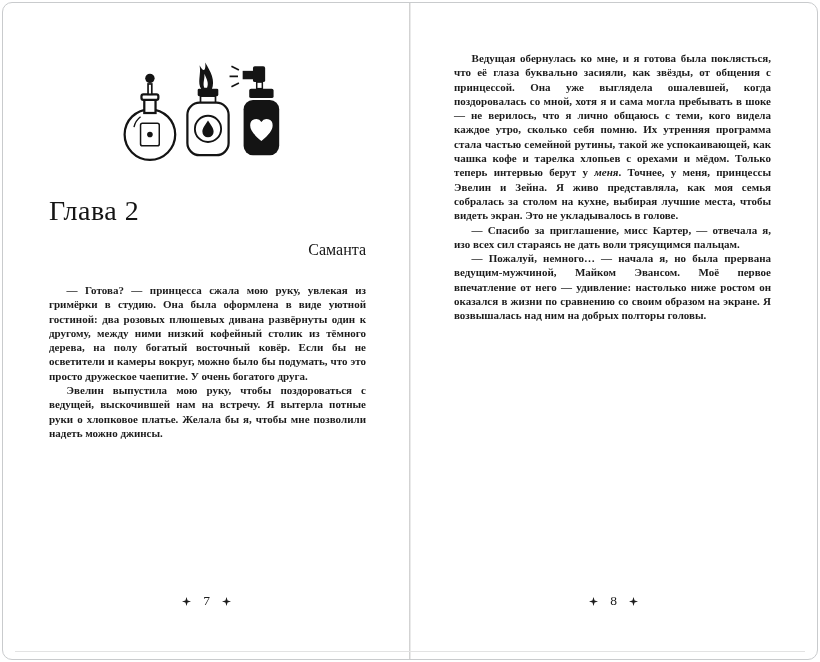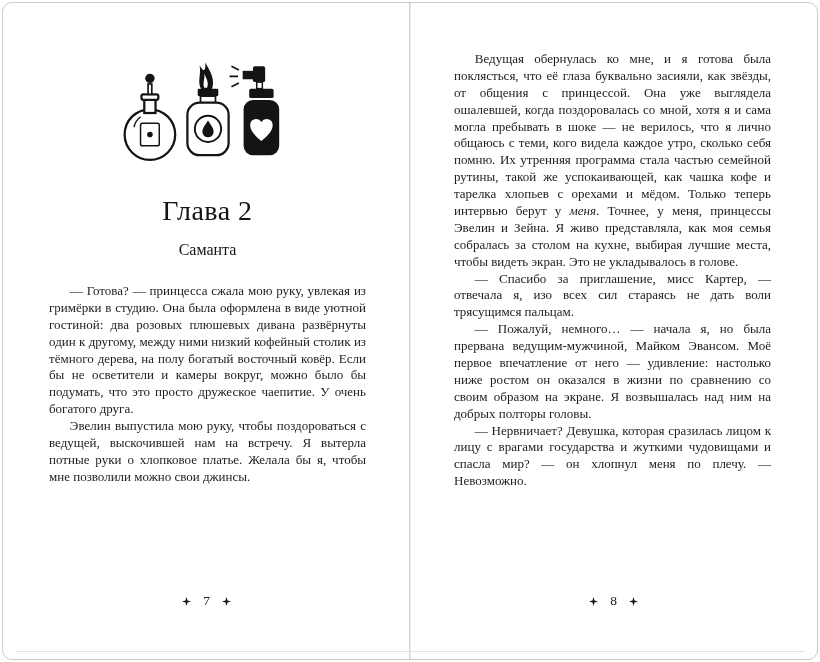--- a/index.html
+++ b/index.html
@@ -28,34 +28,35 @@
   }
   .pages { display:flex; height:100%; }
   .page { width:50%; height:100%; position:relative; }
   .page.left  { padding:0 44px 0 46px; }
   .page.right { padding:48px 46px 0 44px; }
 
   .illustration { margin:52px auto 0; width:180px; text-align:center; }
   .illustration svg { display:block; margin:0 auto; }
 
   .chapter-title {
-    text-align:center; font-size:28px; font-weight:normal;
+    font-size:28px; font-weight:normal;
     letter-spacing:0.5px; margin-top:24px; color:#141414;
   }
   .chapter-subtitle {
-    text-align:center; font-size:16px; font-weight:normal;
+    text-align:right; font-size:16px; font-weight:normal;
     margin-top:14px; color:#141414;
   }
 
   .body-text {
     margin-top:24px;
-    font-size:13px;
+    font-size:11px;
     line-height:1.3;
     text-align:justify;
     hyphens:auto;
+    font-weight:bold;
   }
   .page.right .body-text { margin-top:0; }
   .body-text p { text-indent:1.6em; hyphens:auto; }
   .body-text p.em { font-style:italic; }
   .body-text em { font-style:italic; }
 
   .page-footer {
     position:absolute; left:0; right:0; bottom:50px;
     display:flex; justify-content:center; align-items:center; gap:12px;
   }
@@ -104,40 +105,39 @@
             <path d="M152,89 c-8,-7 -12,-11.5 -12,-17 a6.5,6.5 0 0 1 12,-3.5 a6.5,6.5 0 0 1 12,3.5 c0,5.5 -4,10 -12,17 z" fill="#ffffff" stroke="none"></path>
           </g>
         </svg>
       </div>
 
       <h1 class="chapter-title">Глава 2</h1>
       <h2 class="chapter-subtitle">Саманта</h2>
 
       <div class="body-text">
         <p>— Готова? — принцесса сжала мою руку, увлекая из гримёрки в студию. Она была оформлена в виде уютной гостиной: два розовых плюшевых дивана развёрнуты один к другому, между ними низкий кофейный столик из тёмного дерева, на полу богатый восточный ковёр. Если бы не осветители и камеры вокруг, можно было бы подумать, что это просто дружеское чаепитие. У очень богатого друга.</p>
-        <p>Эвелин выпустила мою руку, чтобы поздороваться с ведущей, выскочившей нам на встречу. Я вытерла потные руки о хлопковое платье. Желала бы я, чтобы мне позволили можно свои джинсы.</p>
+        <p>Эвелин выпустила мою руку, чтобы поздороваться с ведущей, выскочившей нам на встречу. Я вытерла потные руки о хлопковое платье. Желала бы я, чтобы мне позволили надеть можно джинсы.</p>
       </div>
 
       <footer class="page-footer">
         <svg class="sparkle" viewBox="0 0 12 12">
             <path d="M6,0 L7.4,4.6 L12,6 L7.4,7.4 L6,12 L4.6,7.4 L0,6 L4.6,4.6 Z" fill="#1c1c1c"></path>
           </svg>
         <span class="pnum">7</span>
         <svg class="sparkle" viewBox="0 0 12 12">
             <path d="M6,0 L7.4,4.6 L12,6 L7.4,7.4 L6,12 L4.6,7.4 L0,6 L4.6,4.6 Z" fill="#1c1c1c"></path>
           </svg>
       </footer>
     </section>
 
     <section class="page right">
       <div class="body-text">
         <p><span>Ведущая обернулась ко мне, и я готова была поклясться, что её глаза буквально засияли, как звёзды, от общения с принцессой. Она уже выглядела ошалевшей, когда поздоровалась со мной, хотя я и сама могла пребывать в шоке — не верилось, что я лично общаюсь с теми, кого видела каждое утро, сколько себя помню. Их утренняя программа стала частью семейной рутины, такой же успокаивающей, как чашка кофе и тарелка хлопьев с орехами и мёдом. Только теперь интервью берут у </span><em>меня</em><span>. Точнее, у меня, принцессы Эвелин и Зейна. Я живо представляла, как моя семья собралась за столом на кухне, выбирая лучшие места, чтобы видеть экран. Это не укладывалось в голове.</span></p>
         <p>— Спасибо за приглашение, мисс Картер, — отвечала я, изо всех сил стараясь не дать воли трясущимся пальцам.</p>
         <p>— Пожалуй, немного… — начала я, но была прервана ведущим-мужчиной, Майком Эвансом. Моё первое впечатление от него — удивление: настолько ниже ростом он оказался в жизни по сравнению со своим образом на экране. Я возвышалась над ним на добрых полторы головы.</p>
-        <p>— Нервничает? Девушка, которая сразилась лицом к лицу с врагами государства и жуткими чудовищами и спасла мир? — он хлопнул меня по плечу. — Невозможно.</p>
       </div>
 
       <footer class="page-footer">
         <svg class="sparkle" viewBox="0 0 12 12">
             <path d="M6,0 L7.4,4.6 L12,6 L7.4,7.4 L6,12 L4.6,7.4 L0,6 L4.6,4.6 Z" fill="#1c1c1c"></path>
           </svg>
         <span class="pnum">8</span>
         <svg class="sparkle" viewBox="0 0 12 12">
             <path d="M6,0 L7.4,4.6 L12,6 L7.4,7.4 L6,12 L4.6,7.4 L0,6 L4.6,4.6 Z" fill="#1c1c1c"></path>
           </svg>

